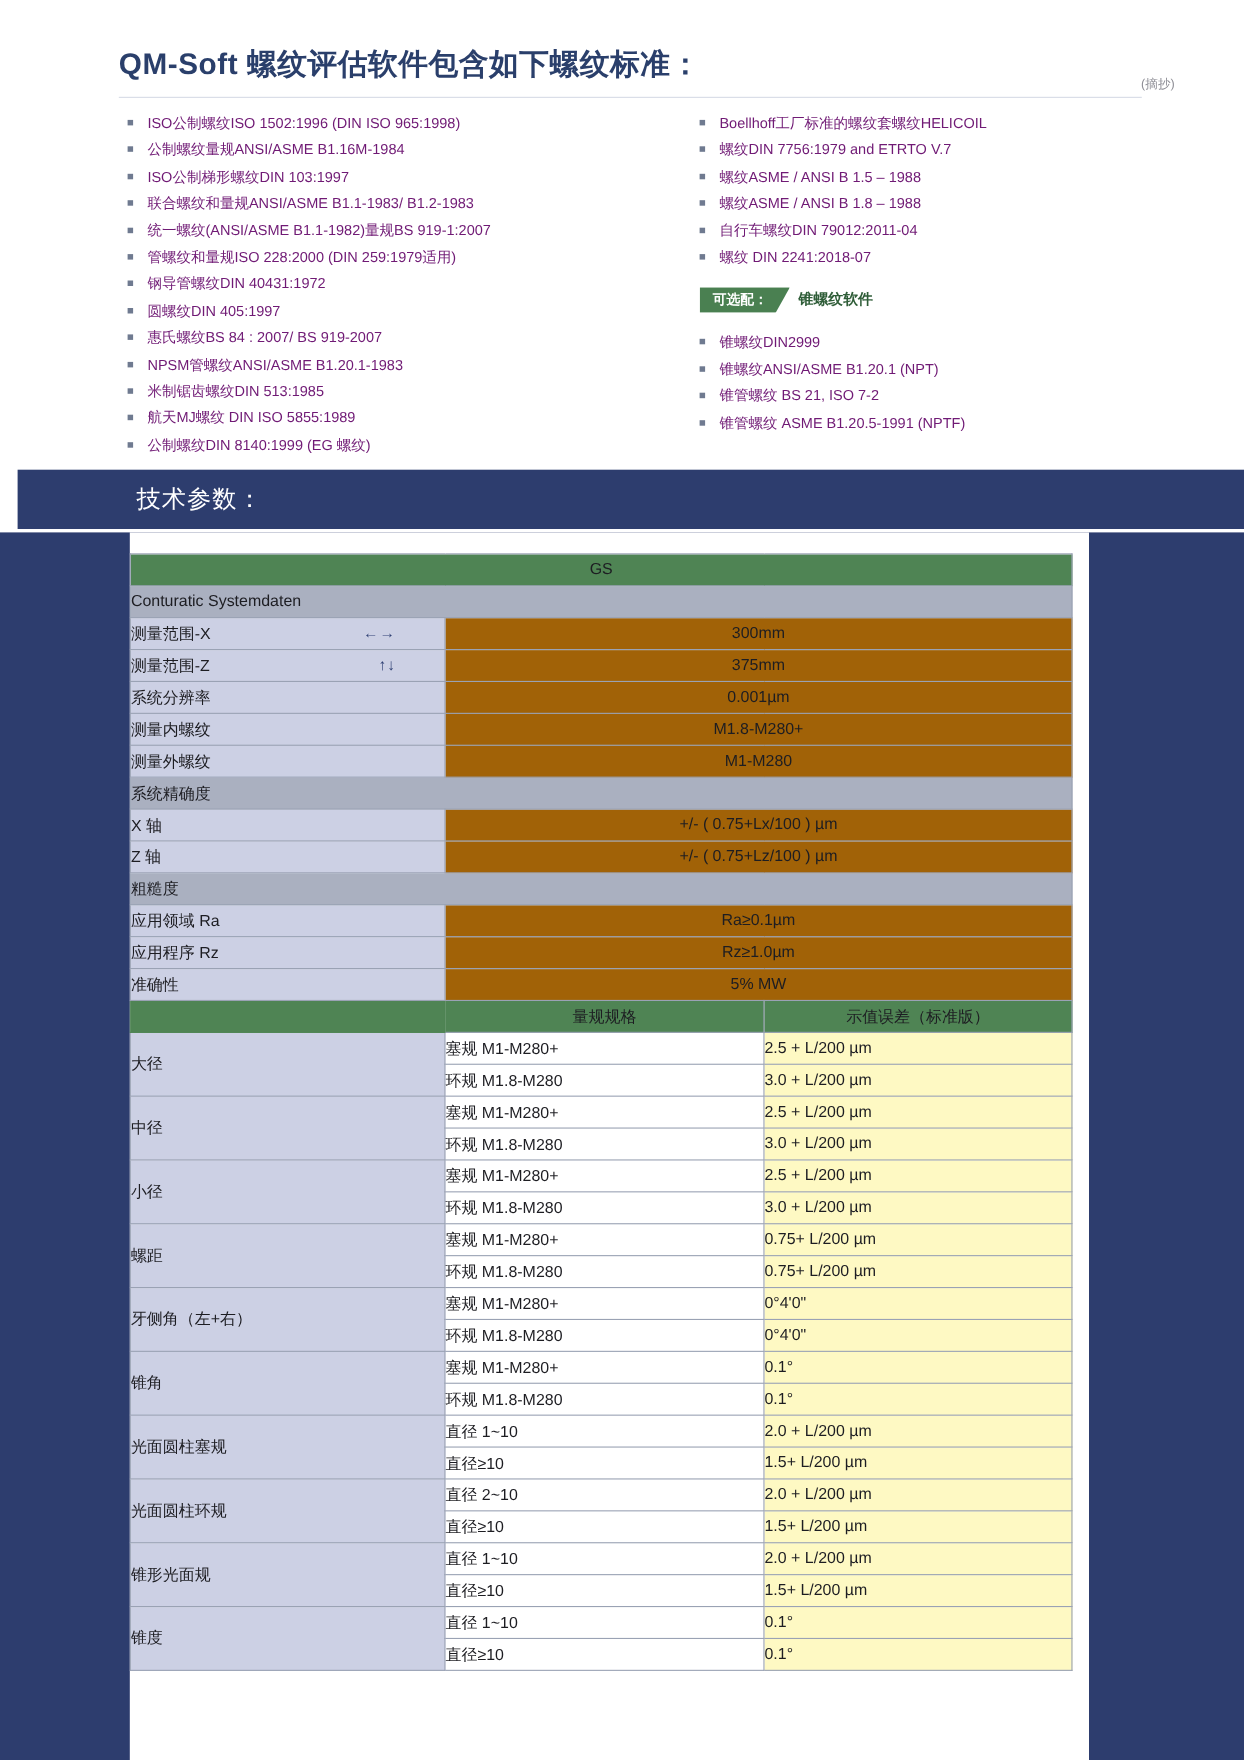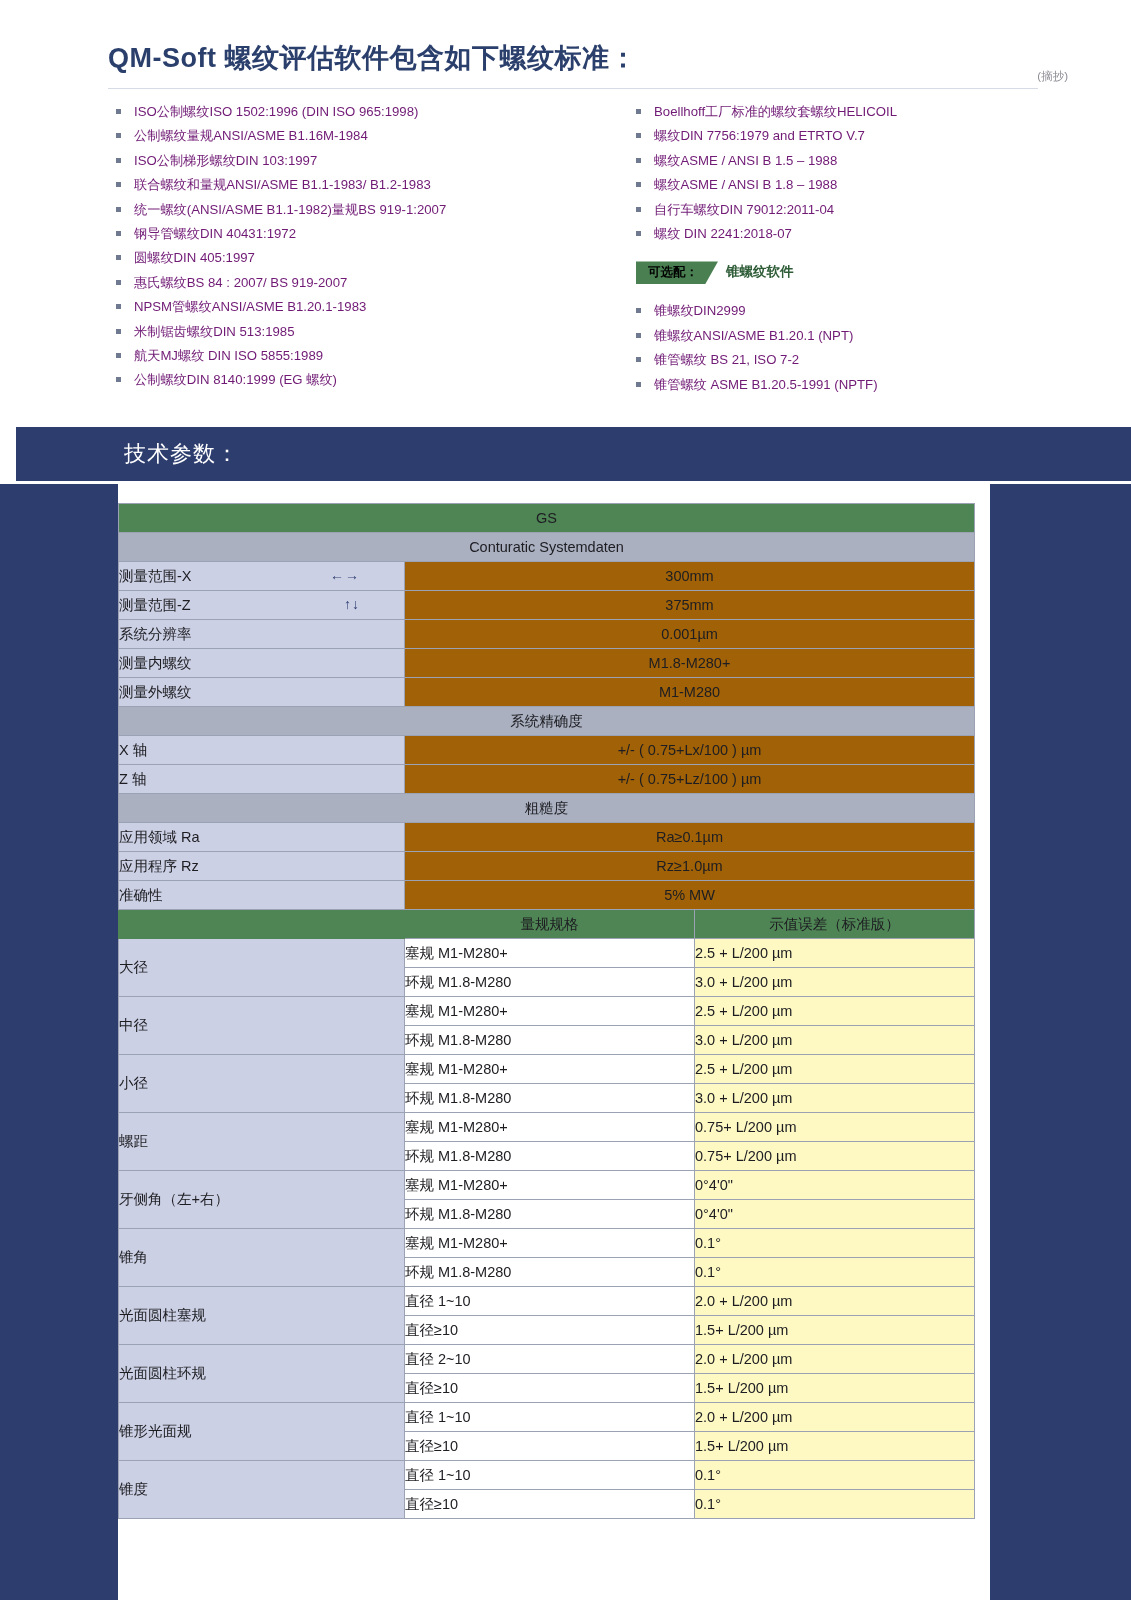--- a/index.html
+++ b/index.html
@@ -40,21 +40,21 @@
     white-space: nowrap;
   }
   ul.std-list li .bullet {
     position: absolute; left: 8px; top: 9px;
     width: 5px; height: 5px; background: #6f7a90;
   }
 
   .opt-badge-wrap { position: relative; height: 34px; margin: 15px 0 4px 8px; }
   .opt-badge {
     position: relative; display: inline-block;
-    background: #4a8051; color: #000000;
+    background: #4a8051; color: #ffffff;
     font-size: 12.5px; font-weight: bold;
     padding: 4px 20px 4px 12px; line-height: 15px;
     clip-path: polygon(0 0, 100% 0, calc(100% - 13px) 100%, 0 100%);
   }
   .opt-badge-label {
     display: inline-block; margin-left: 8px;
     color: #2f5d38; font-size: 13.5px; font-weight: bold;
     vertical-align: middle;
   }
 
@@ -94,21 +94,21 @@
   }
   .c-label { width: 286px; }
   .c-mid   { width: 290px; }
   .c-val   { width: 280px; }
 
   td.green-head {
     background: #4f8454; color: #ffffff; text-align: center;
     font-size: 15.5px; height: 32px; border-color: #4f8454;
   }
   td.grey-head {
-    background: #aab0c0; color: #2e3f73; text-align: center;
+    background: #aab0c0; color: #2e3f73; 
     font-size: 16px; height: 31px;
   }
   td.green-sub {
     background: #4f8454; color: #ffffff; text-align: center;
     font-size: 14px; height: 31px; border-color: #4f8454;
   }
   td.rowlabel {
     background: #ccd0e4; color: #2e3f73; padding-left: 22px; font-size: 15.5px;
   }
   td.rowlabel .arrows { float: right; margin-right: 44px; color: #2e3f73; font-size: 14px; letter-spacing: 1px; }
@@ -142,20 +142,21 @@
 
     <div class="cols">
 
       <div class="col col-left">
         <ul class="std-list" id="list-left">
             <li><span class="bullet"></span><span>ISO公制螺纹ISO 1502:1996 (DIN ISO 965:1998)</span></li>
             <li><span class="bullet"></span><span>公制螺纹量规ANSI/ASME B1.16M-1984</span></li>
             <li><span class="bullet"></span><span>ISO公制梯形螺纹DIN 103:1997</span></li>
             <li><span class="bullet"></span><span>联合螺纹和量规ANSI/ASME B1.1-1983/ B1.2-1983</span></li>
             <li><span class="bullet"></span><span>统一螺纹(ANSI/ASME B1.1-1982)量规BS 919-1:2007</span></li>
+            <li><span class="bullet"></span><span>管螺纹和量规ISO 228:2000 (DIN 259:1979适用)</span></li>
             <li><span class="bullet"></span><span>钢导管螺纹DIN 40431:1972</span></li>
             <li><span class="bullet"></span><span>圆螺纹DIN 405:1997</span></li>
             <li><span class="bullet"></span><span>惠氏螺纹BS 84 : 2007/ BS 919-2007</span></li>
             <li><span class="bullet"></span><span>NPSM管螺纹ANSI/ASME B1.20.1-1983</span></li>
             <li><span class="bullet"></span><span>米制锯齿螺纹DIN 513:1985</span></li>
             <li><span class="bullet"></span><span>航天MJ螺纹 DIN ISO 5855:1989</span></li>
             <li><span class="bullet"></span><span>公制螺纹DIN 8140:1999 (EG 螺纹)</span></li>
           </ul>
       </div>
 

